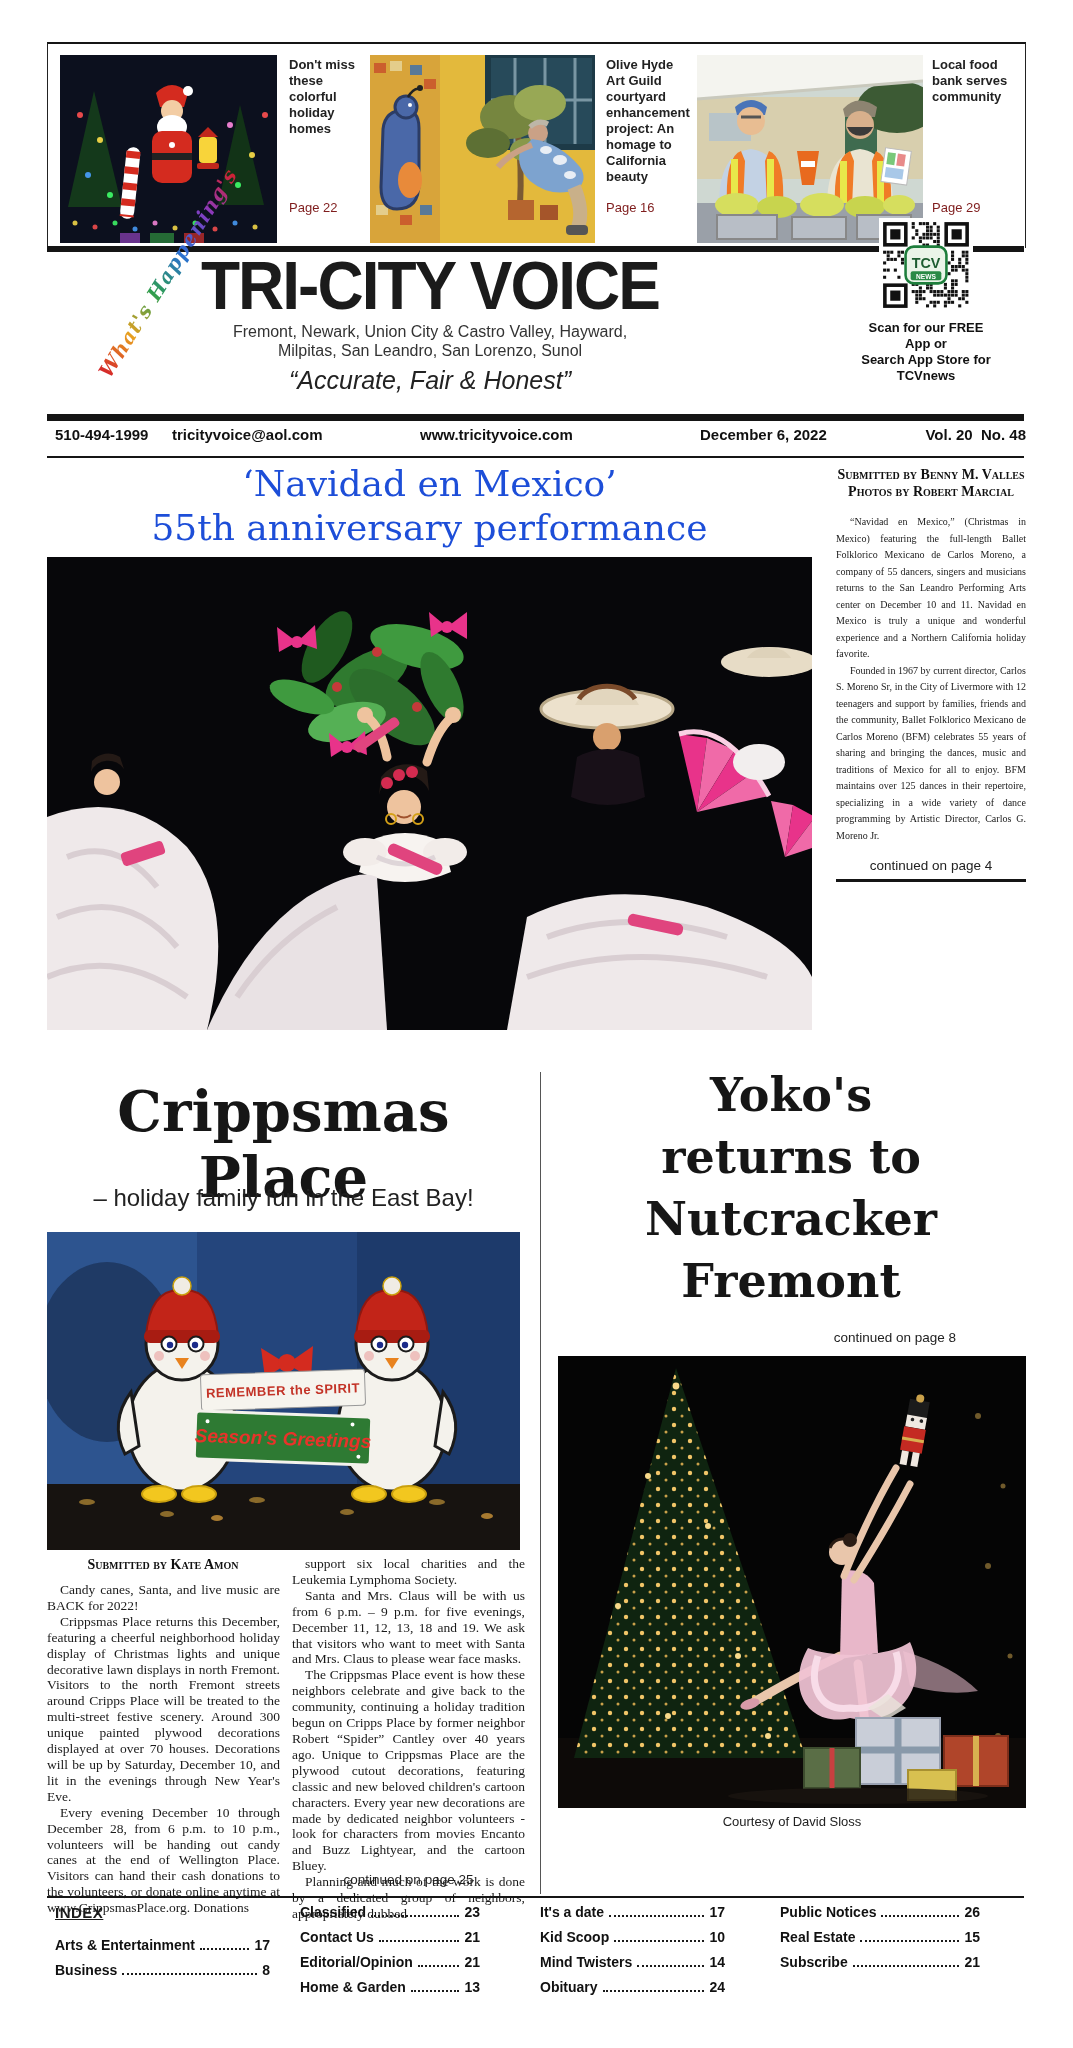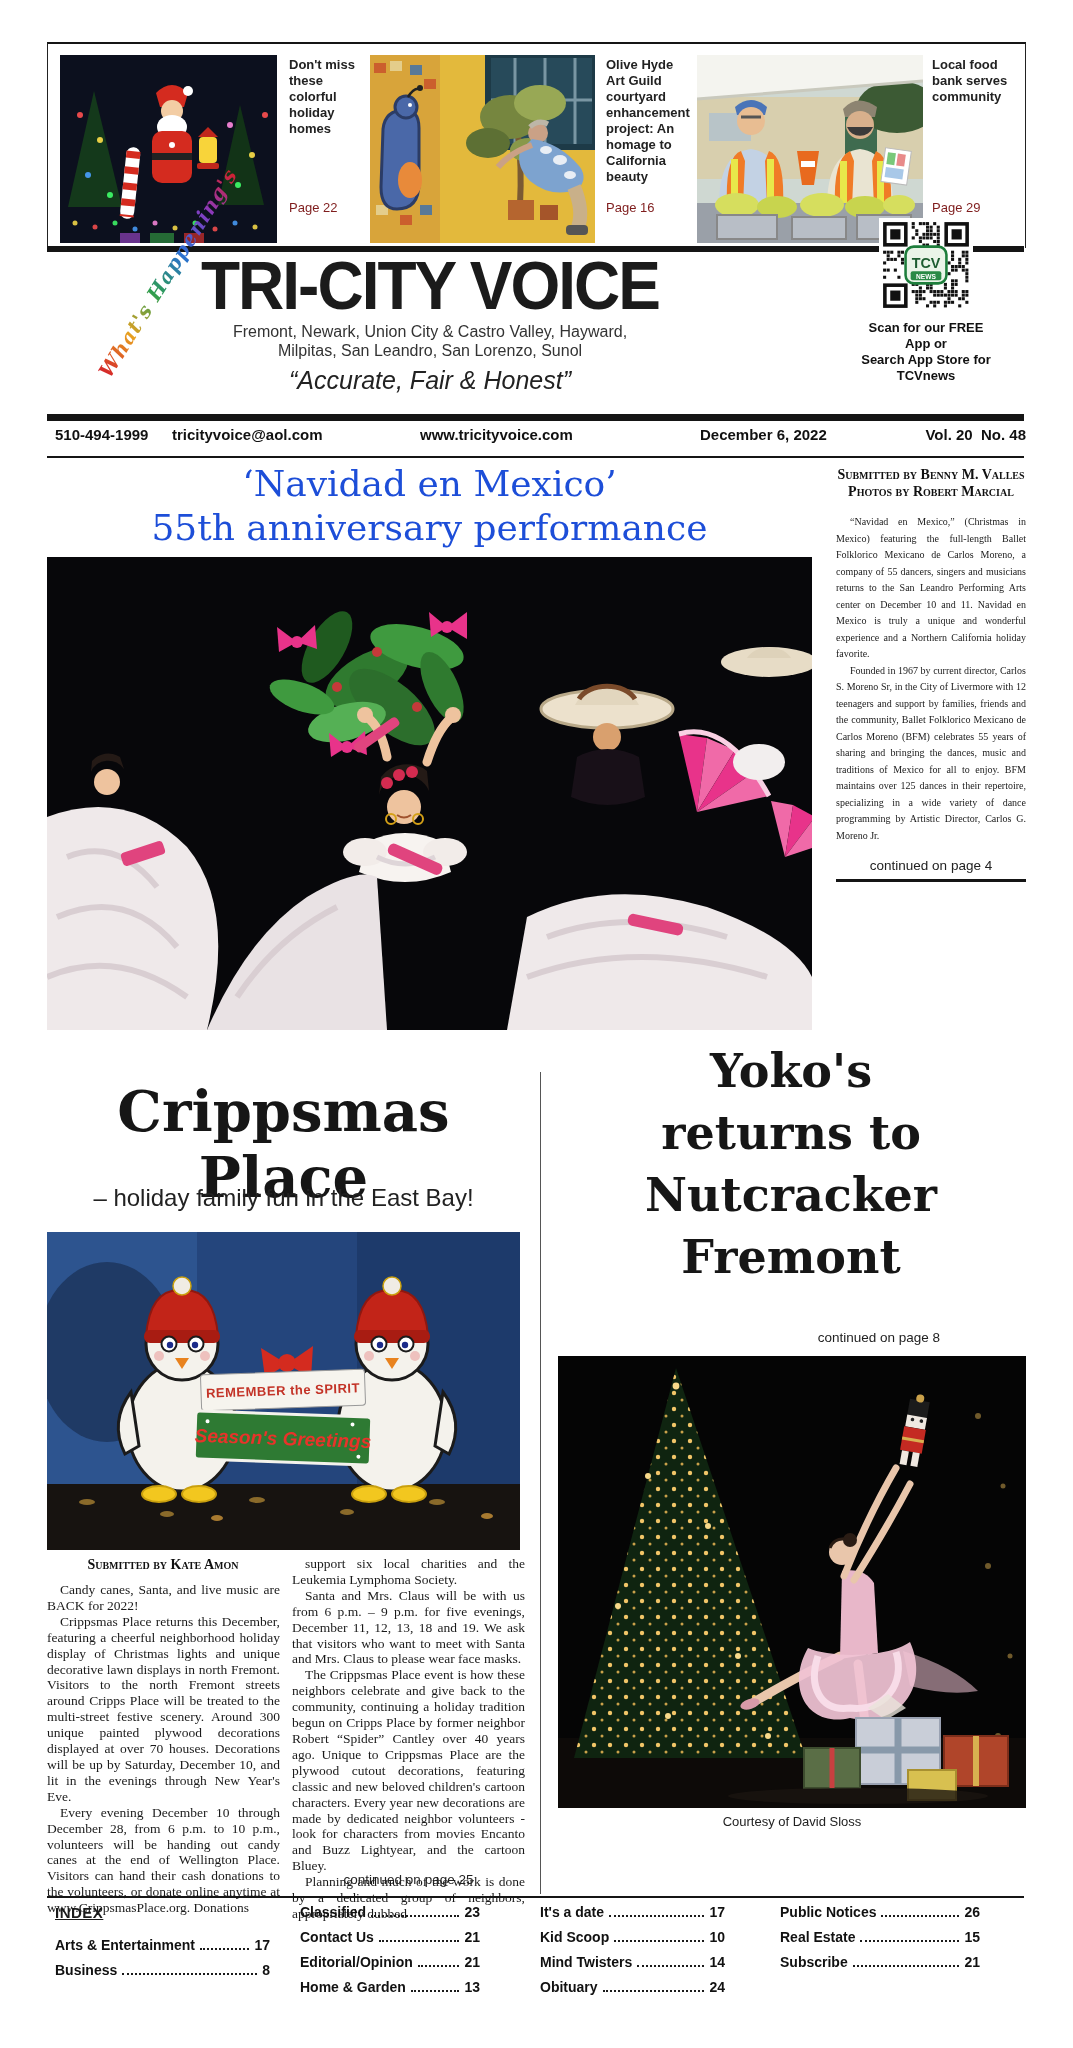--- a/index.html
+++ b/index.html
@@ -45,23 +45,23 @@
   .cr-title{position:absolute;left:47px;top:1078px;width:473px;text-align:center;
             font-family:"DejaVu Serif",serif;font-weight:700;font-size:56px;color:#161616;}
   .cr-sub{position:absolute;left:47px;top:1184px;width:473px;text-align:center;
           font:400 24px "Liberation Sans",sans-serif;color:#222;}
   .cr-photo{position:absolute;left:47px;top:1232px;width:473px;height:318px;background:#24457c;}
   .cr-byline{position:absolute;left:47px;top:1556px;width:232px;}
   .cr-col{position:absolute;width:233px;}
   .cr-col p{margin:0;font-size:13.5px;line-height:15.9px;text-align:justify;text-indent:13px;}
   
   .vdiv{position:absolute;left:540px;top:1072px;width:1px;height:822px;background:#555;}
-  .yk-title{position:absolute;left:556px;top:1040px;width:470px;text-align:center;
+  .yk-title{position:absolute;left:556px;top:1064px;width:470px;text-align:center;
             font-family:"DejaVu Serif",serif;font-weight:700;font-size:46px;line-height:62px;color:#161616;}
-  .yk-cont{position:absolute;left:540px;top:1330px;width:400px;text-align:right;}
+  .yk-cont{position:absolute;left:556px;top:1330px;width:400px;text-align:right;}
   .yk-photo{position:absolute;left:558px;top:1356px;width:468px;height:452px;background:#050505;}
   .yk-credit{position:absolute;left:558px;top:1814px;width:468px;text-align:center;
              font:400 13px "Liberation Sans",sans-serif;color:#222;}
   
   .ix-col{position:absolute;top:1904px;}
   .ix-h{font:700 15px "Liberation Sans",sans-serif;text-decoration:underline;letter-spacing:.5px;margin-bottom:16px;}
   .ix-row{display:flex;align-items:flex-end;font:700 14px "Liberation Sans",sans-serif;margin-bottom:9px;color:#111;}
   .ldr{flex:1;border-bottom:2px dotted #1a1a1a;margin:0 5px 3px;min-width:12px;}
   svg text{font-family:"Liberation Sans",sans-serif;}
 </style>

